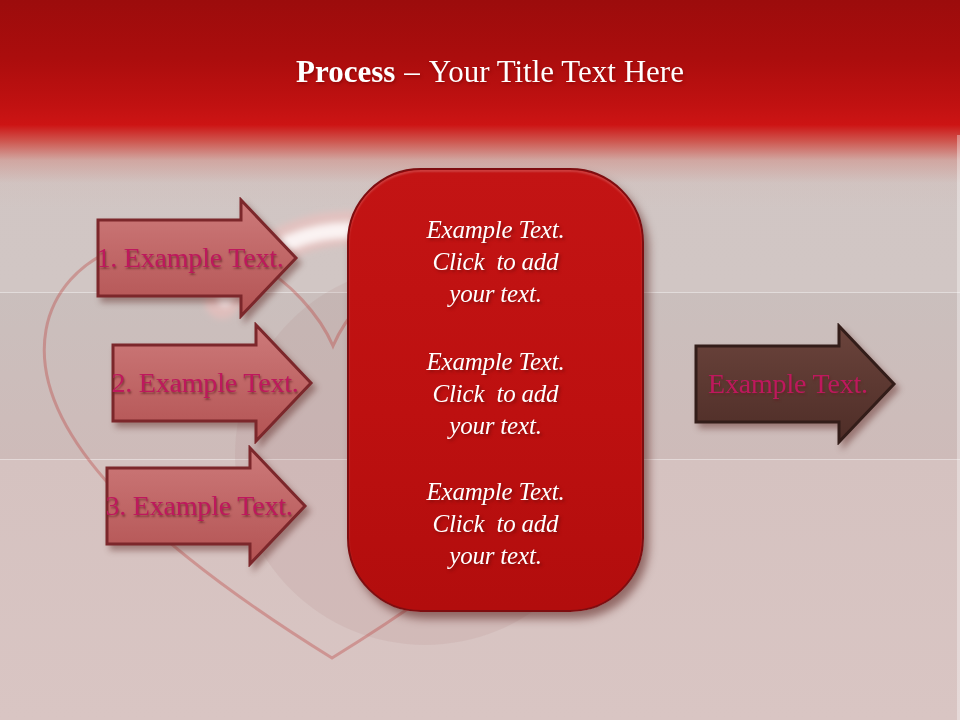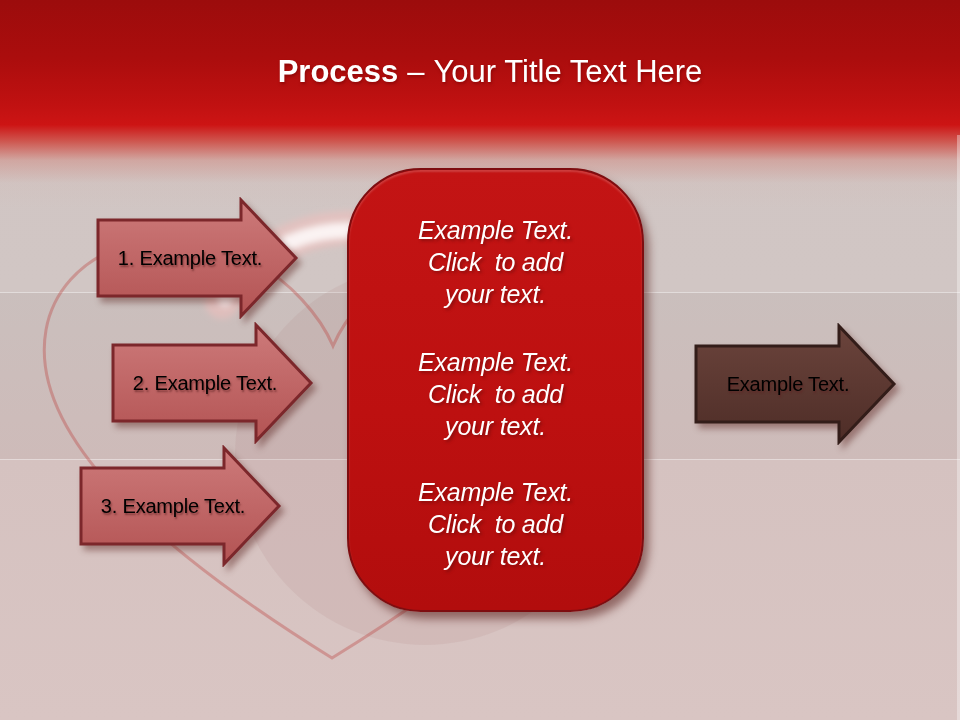--- a/index.html
+++ b/index.html
@@ -1,19 +1,19 @@
 <!DOCTYPE html>
 <html><head>
 <meta charset="utf-8">
 <style>
   html,body { margin:0; padding:0; background:#3a3a3a; }
   .slide {
     position:relative; width:960px; height:720px; overflow:hidden;
     background:#d3c6c4;
-    font-family:Liberation Sans, sans-serif;
+    font-family:Liberation Serif, serif;
   }
   
   .bg-base { position:absolute; inset:0;
     background:linear-gradient(180deg,#d0c5c3 0%,#d1c6c4 40%,#d5c2c0 64%,#d9c5c3 100%); }
   
   .bg-band { position:absolute; left:0; right:0; top:292px; height:166px;
     background:rgba(105,82,82,0.06);
     border-top:1px solid rgba(255,255,255,0.45);
     border-bottom:1px solid rgba(255,255,255,0.45); }
   .bg-heart { position:absolute; left:0; top:0; }
@@ -30,25 +30,25 @@
     text-align:center; color:#ffffff; font-size:31px; line-height:36px;
     transform:translateX(10px);
     text-shadow:1px 2px 3px rgba(110,0,0,0.5); white-space:nowrap; }
   .t-bold { font-weight:bold; }
   .t-dash { margin:0 9px; }
 
   .arrow { position:absolute; width:204px; height:122px; }
   .arrow svg { display:block; filter:drop-shadow(4px 5px 3px rgba(90,35,30,0.45)); }
   .arrow-label { position:absolute; left:8px; top:23px; width:174px; height:76px;
     display:flex; align-items:center; justify-content:center;
-    color:#000000; font-size:20px; letter-spacing:-0.2px; white-space:nowrap;
+    color:#be185d; font-size:28px; letter-spacing:-0.2px; white-space:nowrap;
     text-shadow:1px 2px 2px rgba(95,35,35,0.65); }
   .arrow-1 { left:95px; top:197px; }
   .arrow-2 { left:110px; top:322px; }
-  .arrow-3 { left:78px; top:445px; }
+  .arrow-3 { left:104px; top:445px; }
   .arrow-right { left:693px; top:323px; }
 
   .panel { position:absolute; left:347px; top:168px; width:293px; height:440px;
     background:linear-gradient(180deg,#c31414 0%,#bd1010 55%,#b20d0d 100%);
     border:2px solid #7e0d10; border-radius:74px;
     box-shadow:5px 7px 9px rgba(80,18,14,0.5), inset 0 2px 2px rgba(255,255,255,0.18); }
   .panel-block { position:absolute; left:0; width:100%; text-align:center;
     color:#ffffff; font-style:italic; font-size:25px; line-height:32px;
     letter-spacing:-0.2px;
     text-shadow:2px 2px 3px rgba(105,12,12,0.6); }

